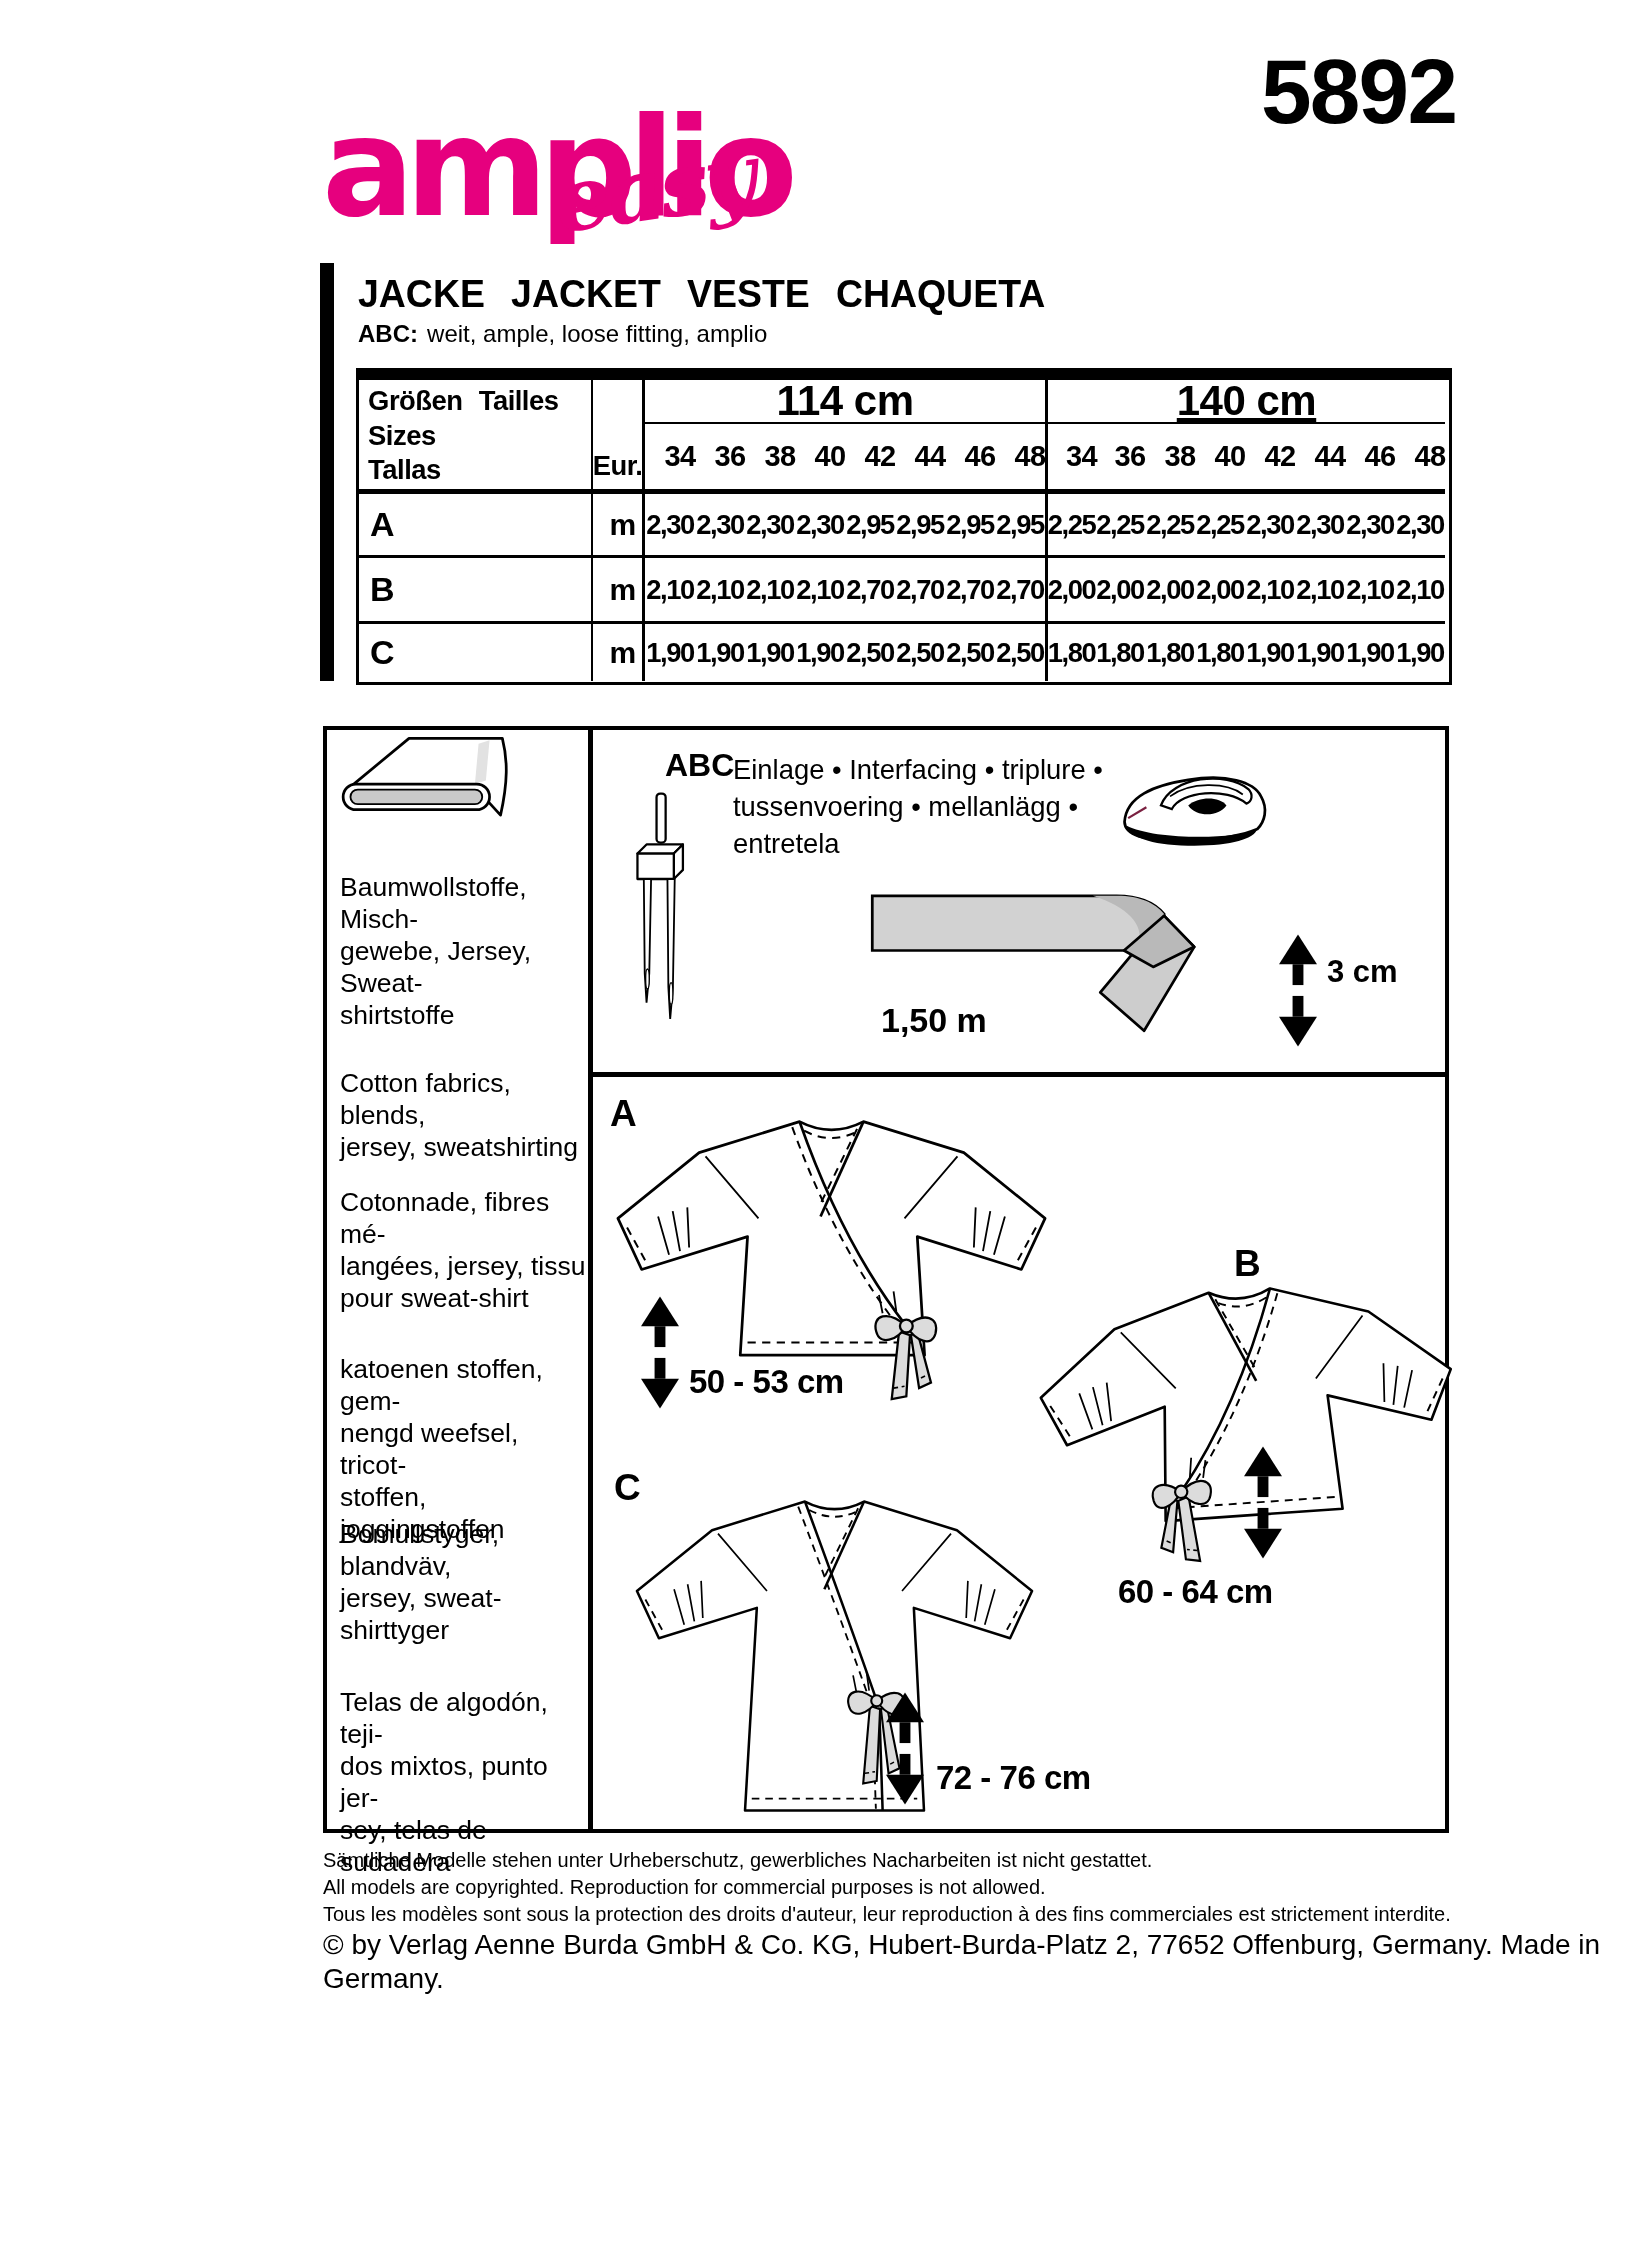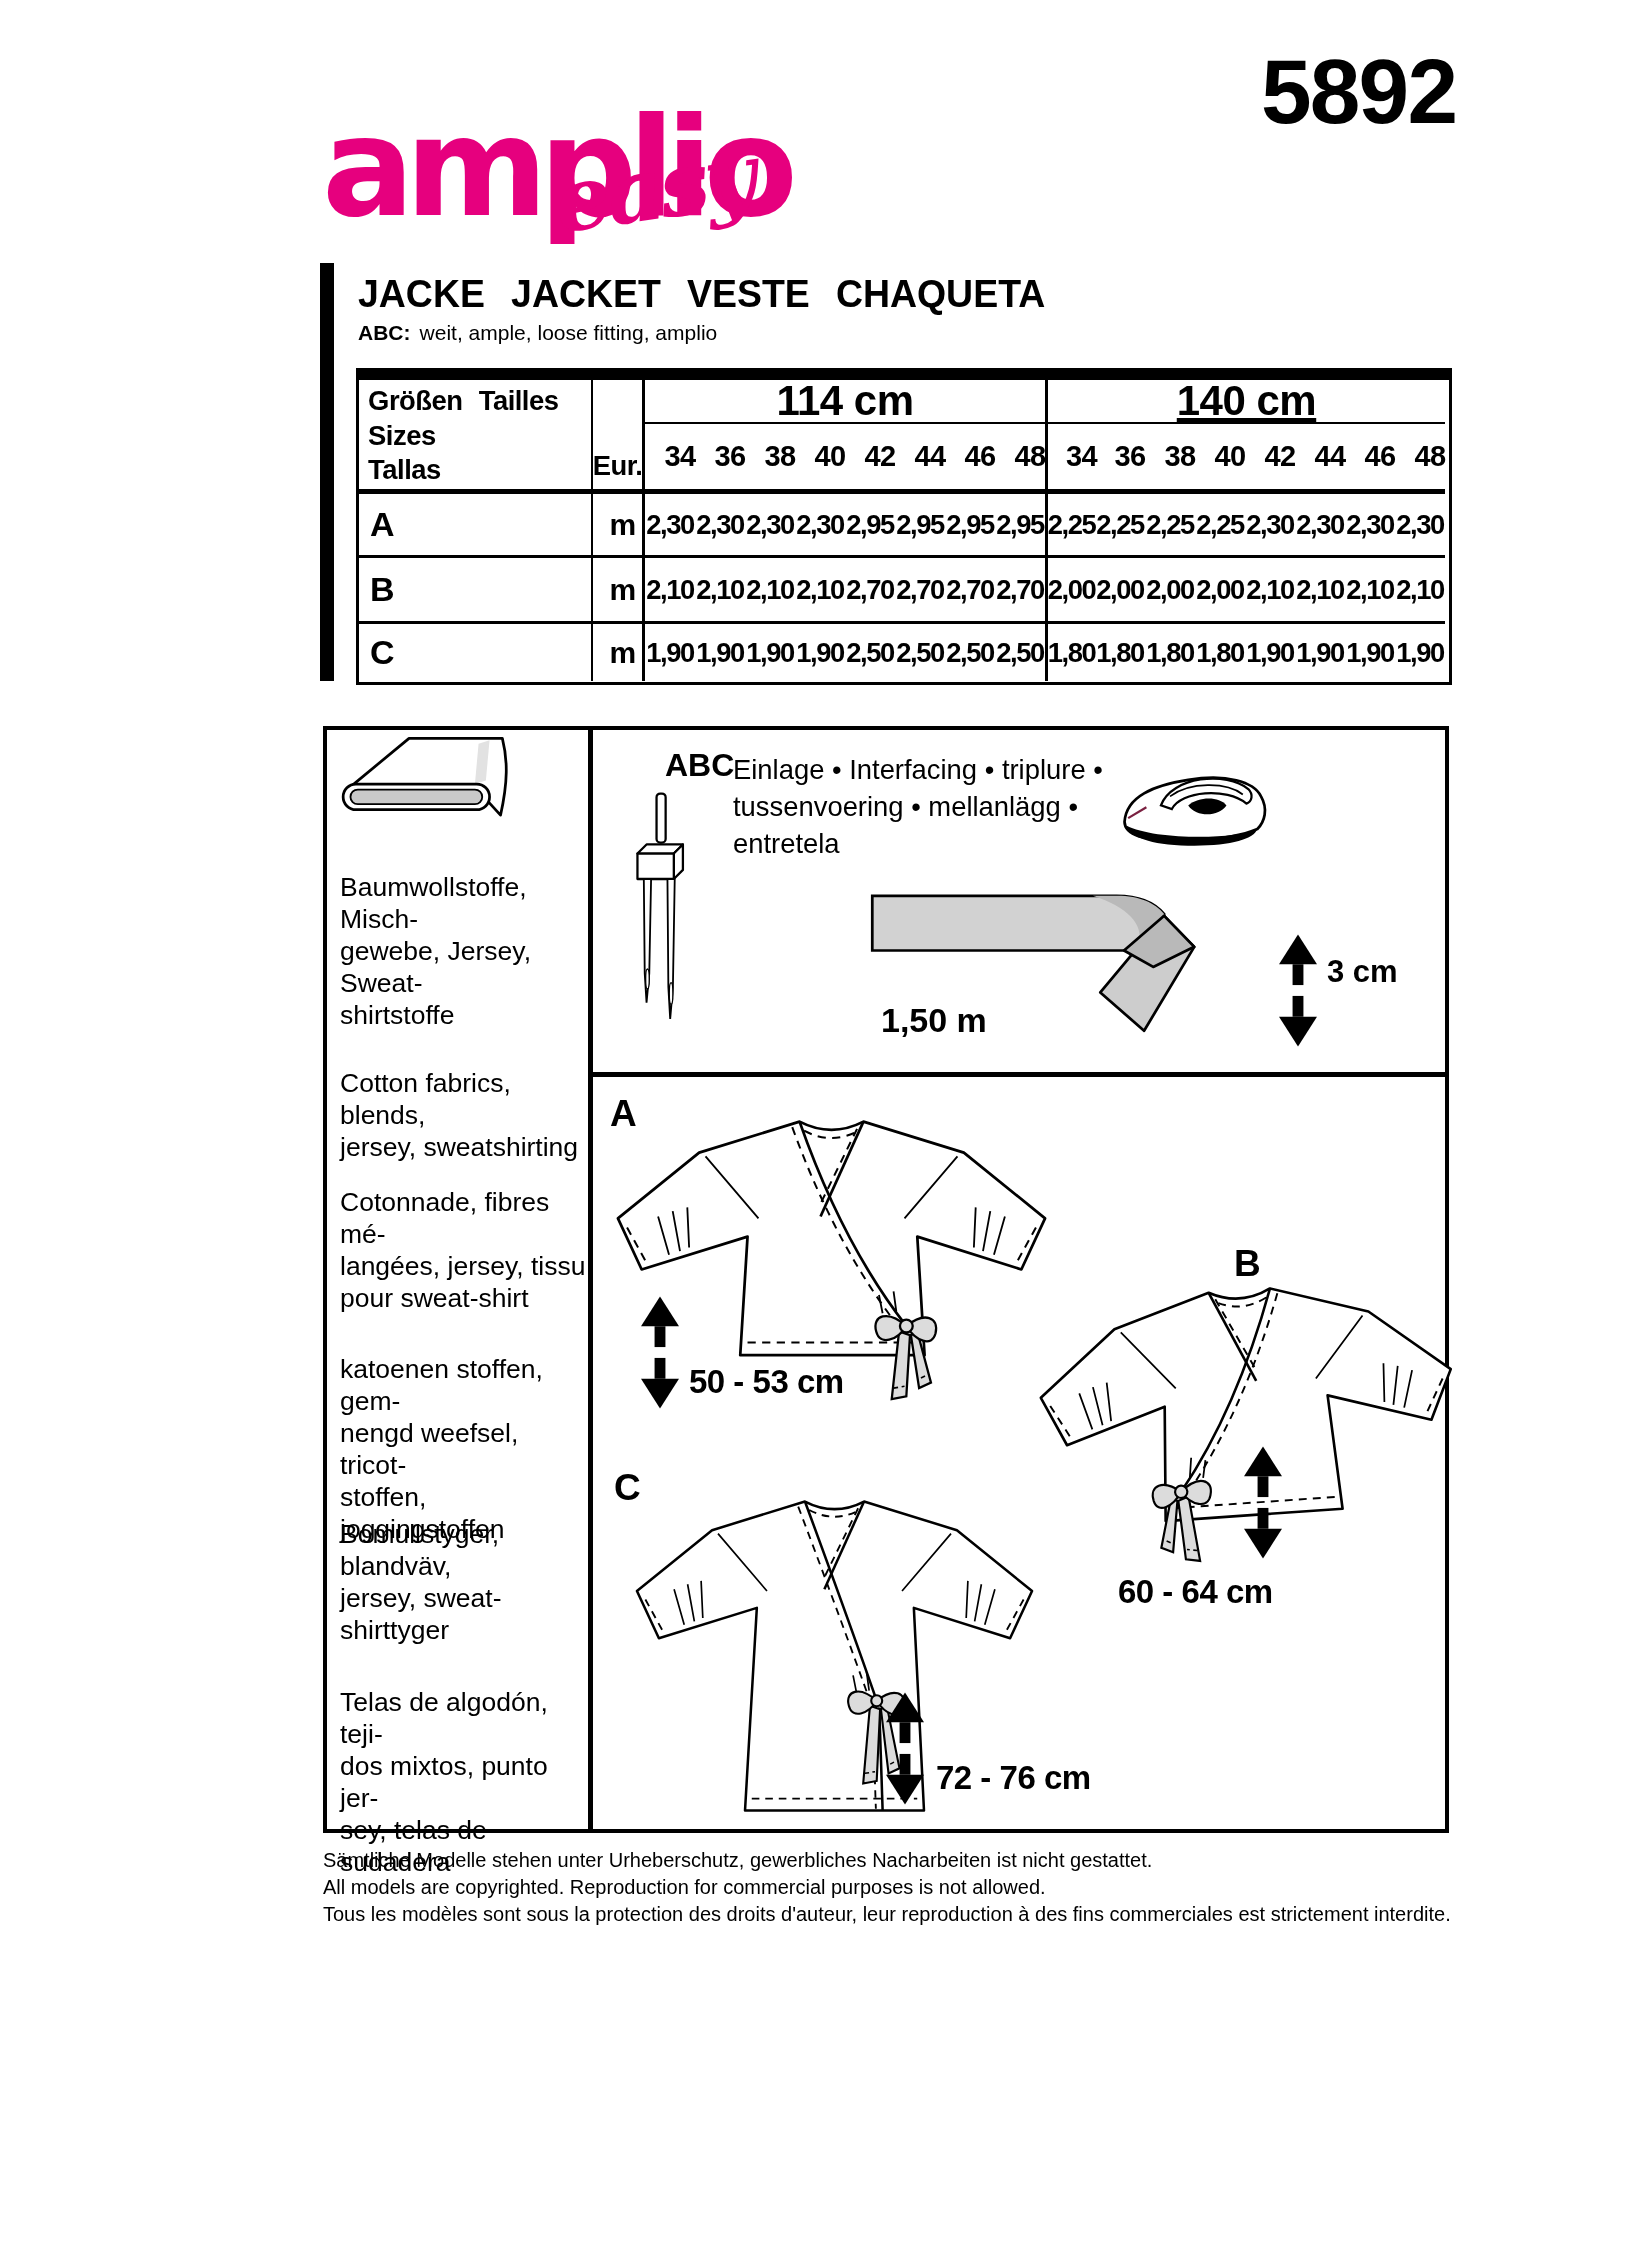--- a/index.html
+++ b/index.html
@@ -13,21 +13,21 @@
     font-weight:bold; font-size:137px; line-height:1; letter-spacing:-9.1px; color:var(--pink,#e6007e); }
   .logo-easy { left:554px; top:144px; font-family:"DejaVu Serif", serif; font-style:italic;
     font-weight:bold; font-size:88px; line-height:1; letter-spacing:-3.7px; color:var(--pink,#e6007e);
     transform:rotate(-8deg); }
   .pattern-number { left:1261px; top:46px; font-size:91px; font-weight:bold; letter-spacing:-1.8px; line-height:1; }
 
   
   .title-bar { left:320px; top:263px; width:13.7px; height:418px; background:#000; }
   .page-title { left:358px; top:274px; font-size:39px; font-weight:bold; line-height:1.05;
     letter-spacing:0px; word-spacing:16.4px; transform:scaleX(0.96); transform-origin:left top; }
-  .abc-line { left:358px; top:321px; font-size:21px; line-height:1.1; }
+  .abc-line { left:358px; top:321px; font-size:24px; line-height:1.1; }
   .abc-line b { margin-right:9.1px; }
 
   
   #ftable { left:356px; top:368px; width:1096px; height:317px;
     border:3.7px solid #000; border-top:12.8px solid #000; display:grid;
     grid-template-columns:234px 52px repeat(8,50px) repeat(8,50px);
     grid-template-rows:44px 70px 64px 66px 57px; background:#fff; }
   .tc { display:flex; align-items:center; justify-content:center; font-weight:bold; letter-spacing:-0.5px; }
   .lblcell { flex-direction:column; align-items:flex-start; justify-content:flex-end;
     padding:0 0 1.8px 9.1px; border-right:2.7px solid #000; border-bottom:5.5px solid #000; }
@@ -314,15 +314,16 @@
       <use href="#jktl"></use>
     </svg>
   <svg class="abs" style="left:886px; top:1692px;" width="38" height="113" viewBox="0 0 42 124">
       <use href="#varrow"></use>
     </svg>
   <div class="abs measure-label" style="left:936px; top:1759px;">72 - 76 cm</div>
 
   <div class="abs footer-line" style="top:1848px;">Sämtliche Modelle stehen unter Urheberschutz, gewerbliches Nacharbeiten ist nicht gestattet.</div>
   <div class="abs footer-line" style="top:1875px;">All models are copyrighted. Reproduction for commercial purposes is not allowed.</div>
   <div class="abs footer-line" style="top:1902px;">Tous les modèles sont sous la protection des droits d'auteur, leur reproduction à des fins commerciales est strictement interdite.</div>
+  <div class="abs footer-copy" style="top:1928px;">© by Verlag Aenne Burda GmbH &amp; Co. KG, Hubert-Burda-Platz 2, 77652 Offenburg, Germany. Made in Germany.</div>
 
 </div>
 
 
 </body></html>

